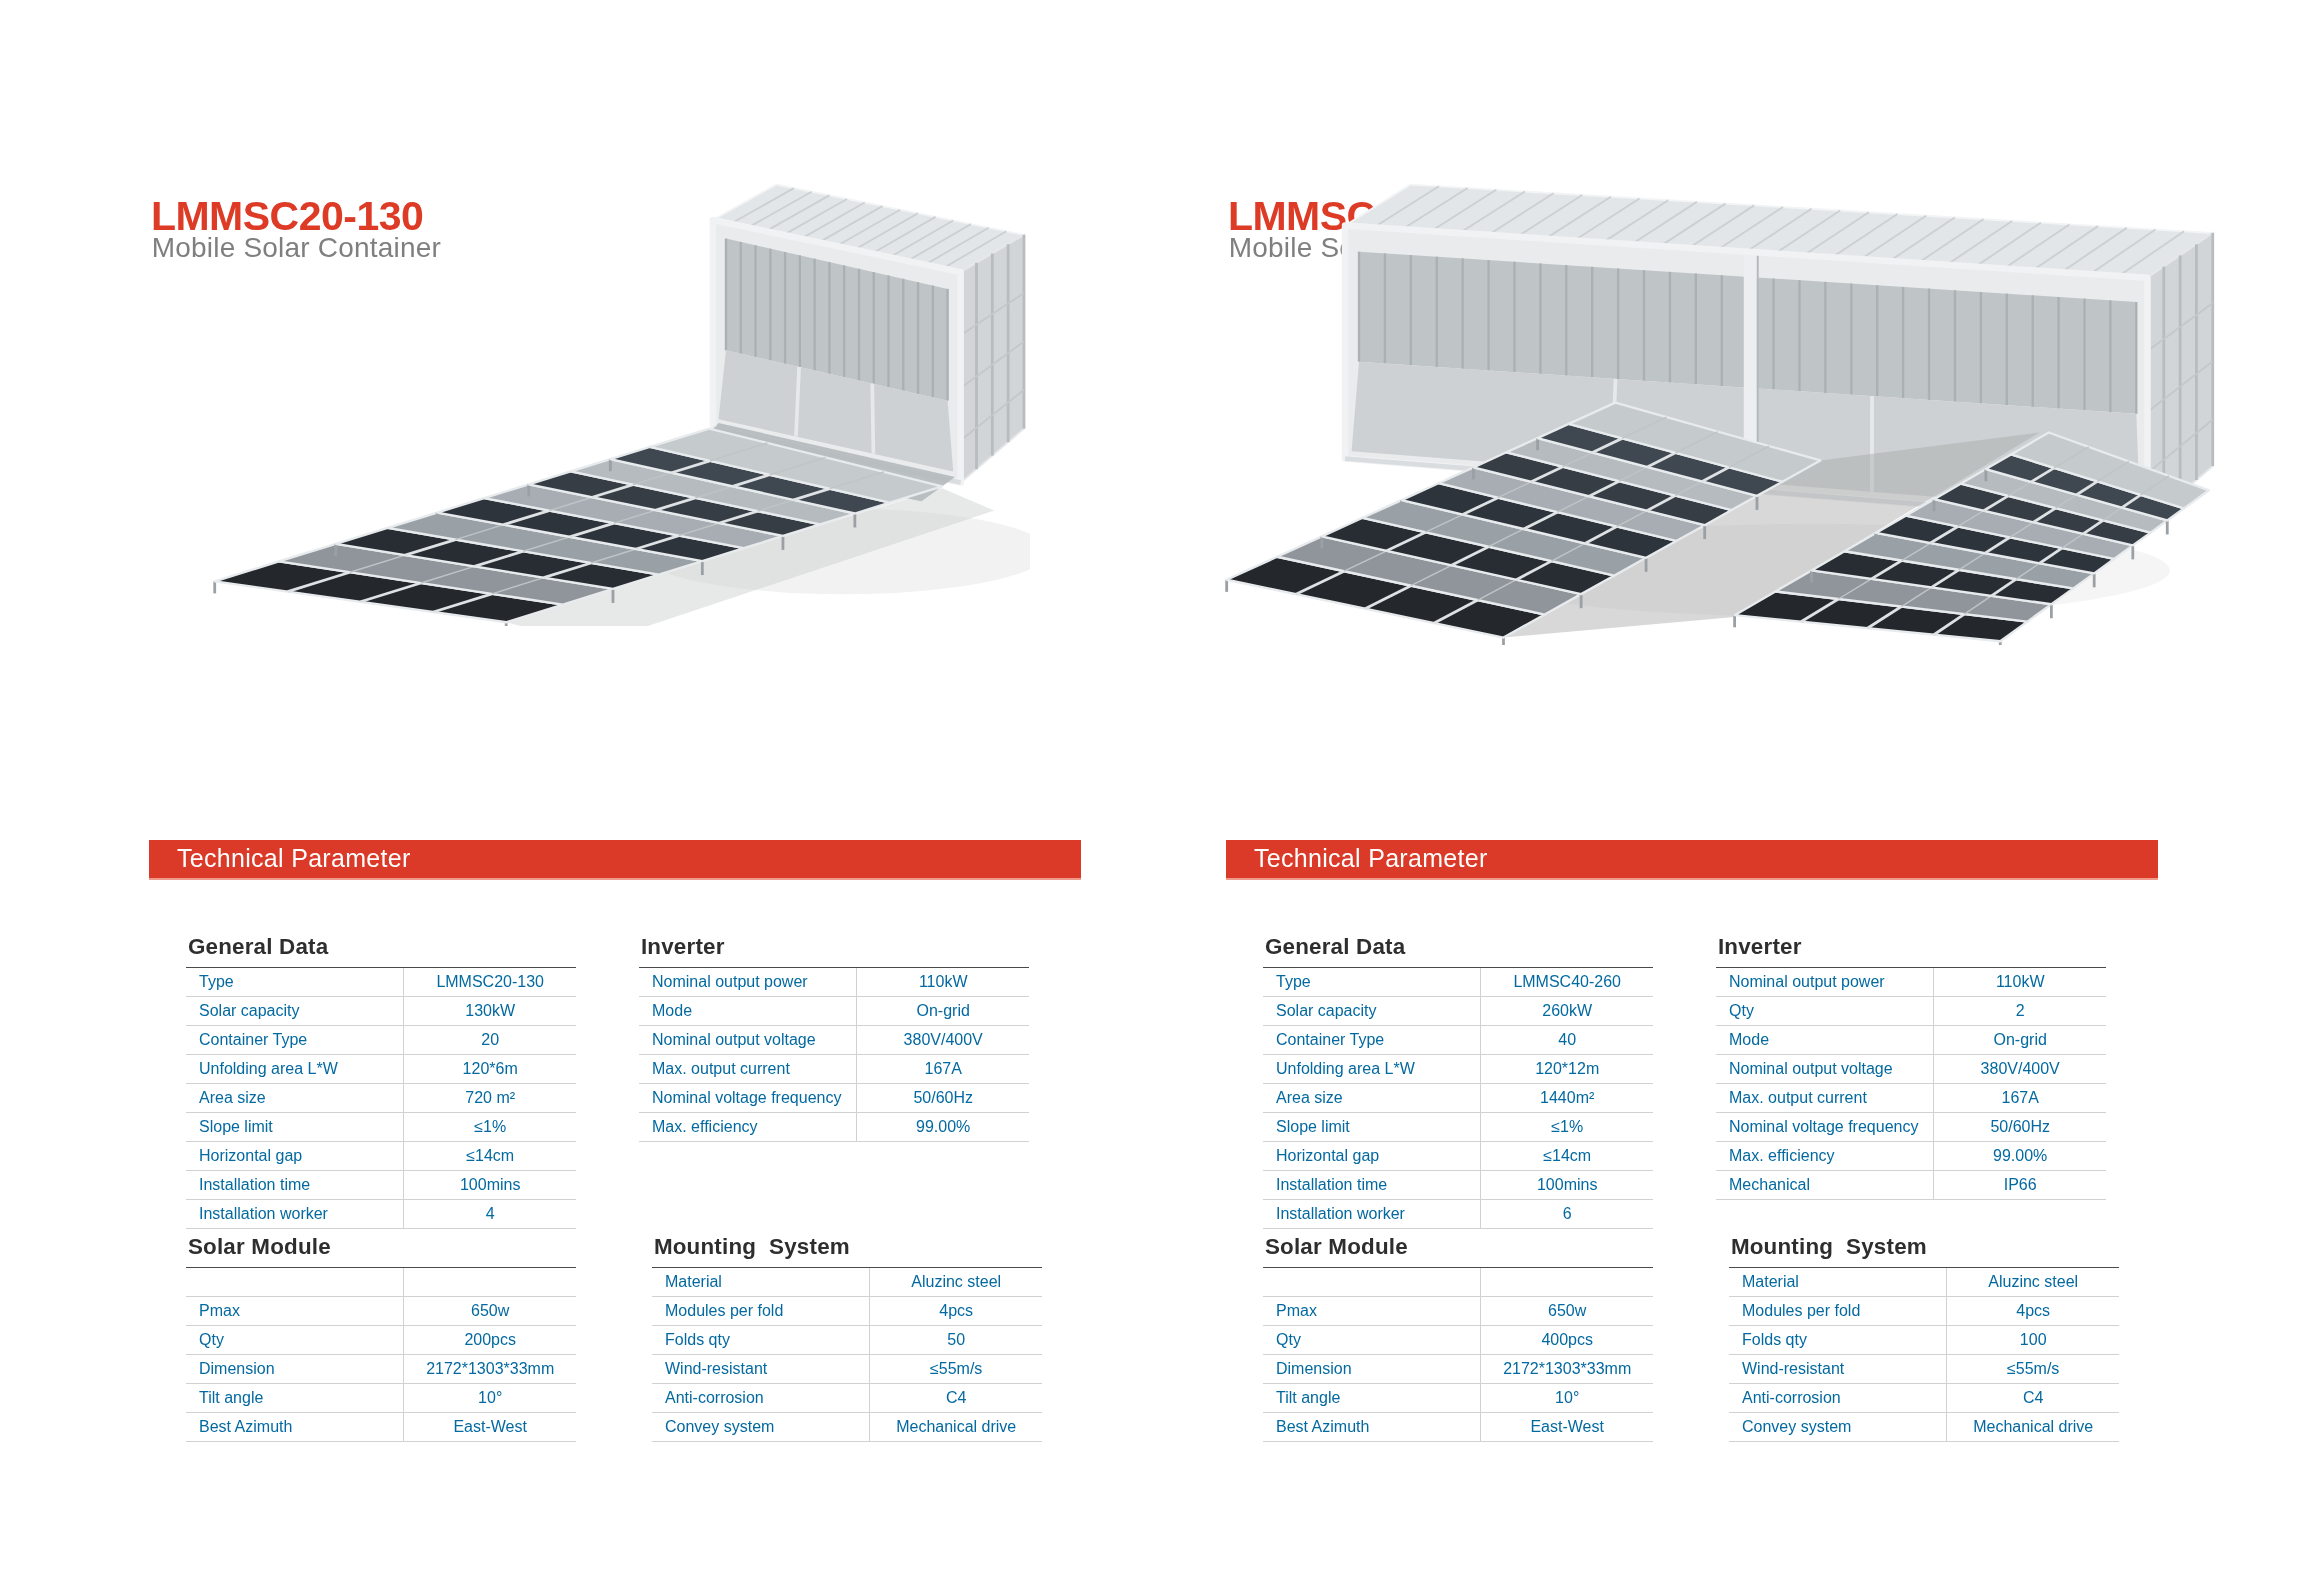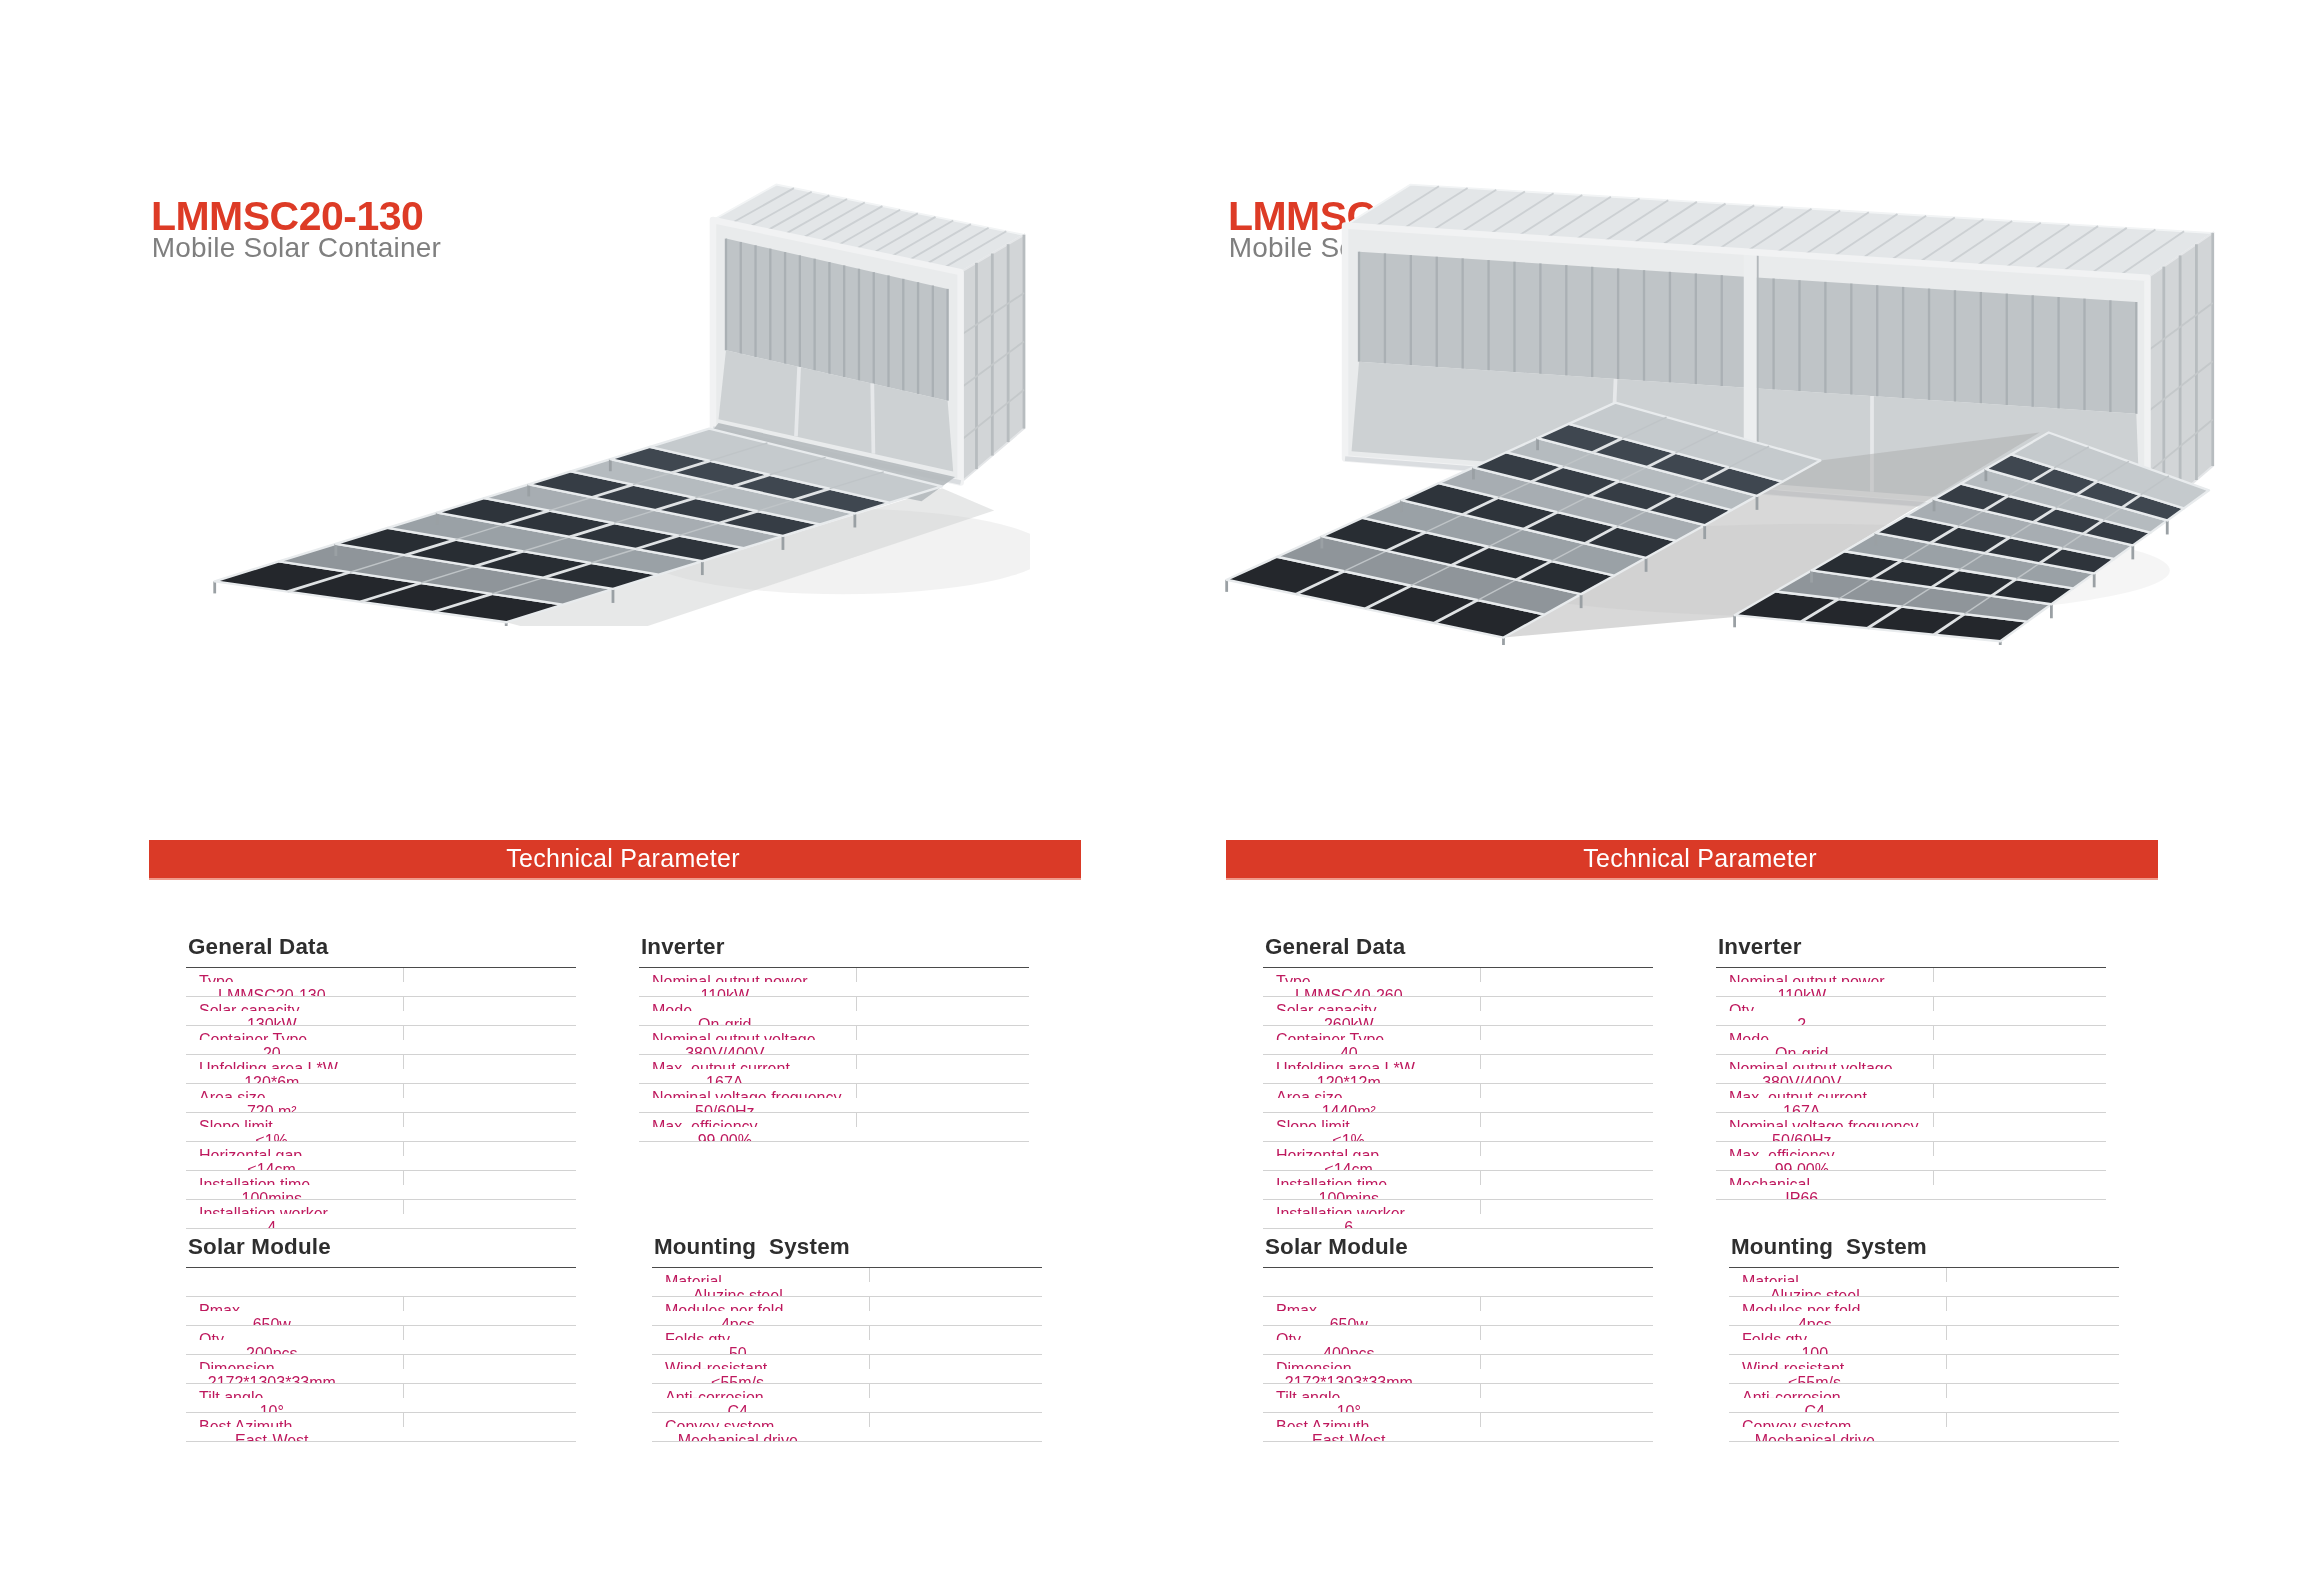--- a/index.html
+++ b/index.html
@@ -23,37 +23,37 @@
 
   .pimg{position:absolute;display:block;}
   .pimg.img20{left:42px;top:179px;width:839px;height:447px;}
   .pimg.img40{left:-7.5px;top:179px;width:1007px;height:466px;}
 
   .banner{
     position:absolute;top:840px;left:0;width:932px;height:40px;
     background:#da3a27;border-bottom:2.8px solid #ef9a8b;box-sizing:border-box;
   }
   .banner span{
-    display:block;padding-left:16px;line-height:37px;
-    font-size:25px;color:#ffffff;letter-spacing:0.3px;text-align:center;
+    display:block;padding-left:28px;line-height:37px;
+    font-size:25px;color:#ffffff;letter-spacing:0.3px;
   }
 
   .spec-table{position:absolute;width:390px;}
   .spec-table.t0{left:37px;top:894px;}
   .spec-table.t1{left:490px;top:894px;}
   .spec-table.t2{left:37px;top:1194px;}
   .spec-table.t3{left:503px;top:1194px;}
 
   .spec-title{
     font-size:22.4px;font-weight:bold;color:#2e2e2e;white-space:pre;
     padding:0 0 6.5px 1.9px;border-bottom:1.9px solid #4a4a4a;letter-spacing:0.2px;margin-top:40px;
   }
   .spec-row{
     display:flex;height:28px;line-height:28px;
-    border-bottom:0.9px solid #d2d2d2;font-size:16px;color:#be185d;flex-direction:column;
+    border-bottom:0.9px solid #d2d2d2;font-size:16px;color:#0369a1;
   }
   .spec-row .lbl{
     width:56%;box-sizing:border-box;padding-left:13px;
     border-right:0.9px solid #d2d2d2;overflow:hidden;white-space:nowrap;
   }
   .spec-row .val{width:44%;text-align:center;overflow:hidden;white-space:nowrap;}
 </style>
 </head>
 <body>
 

